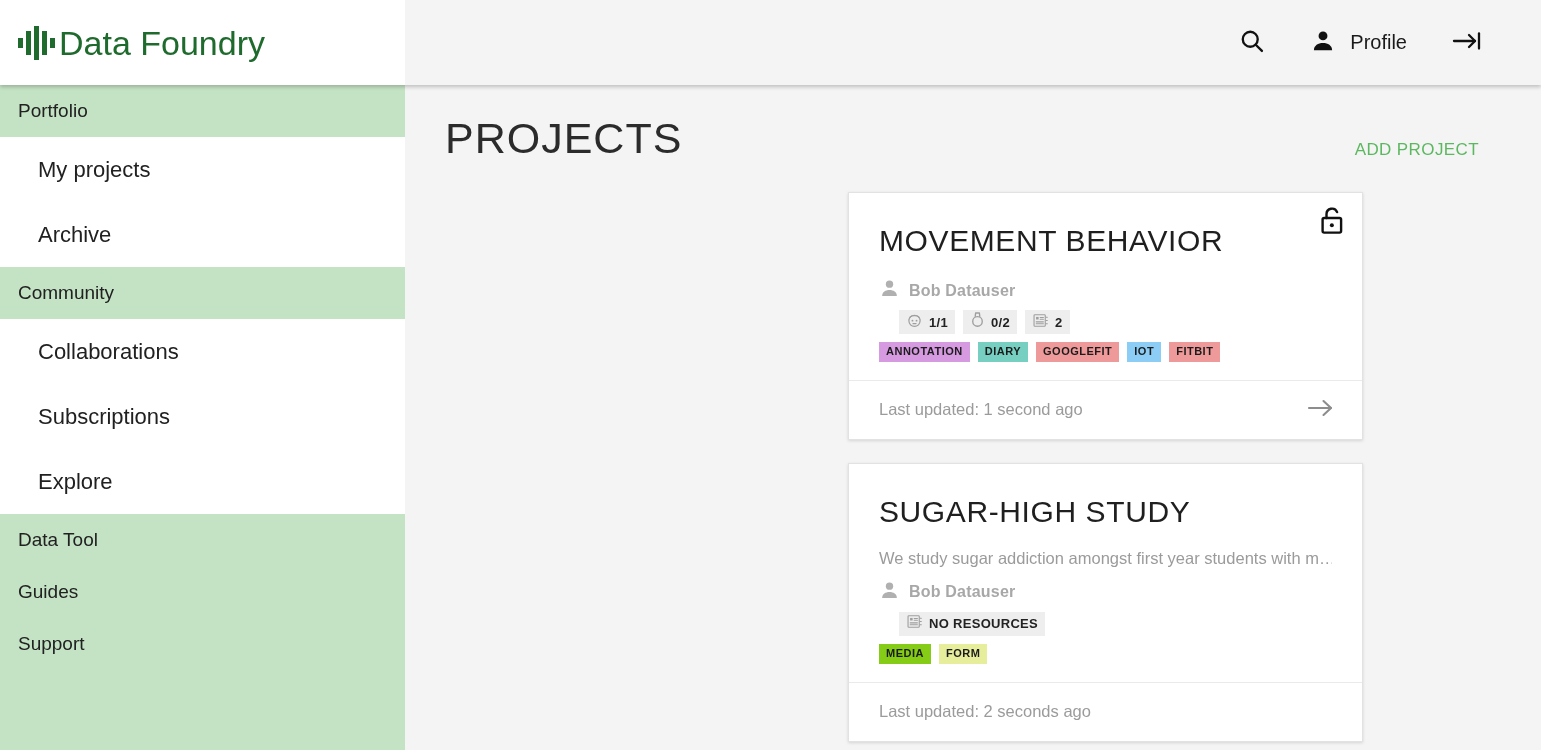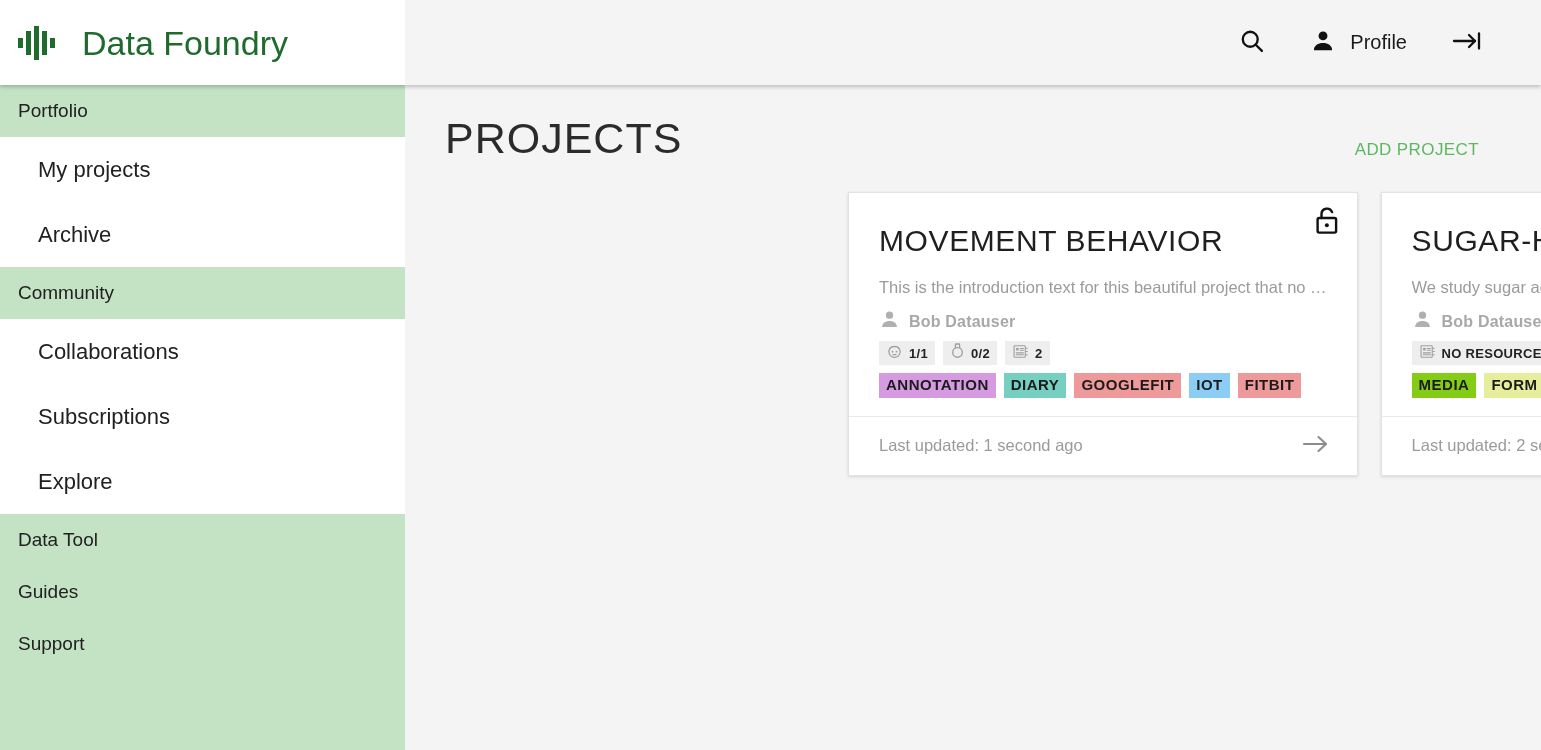--- a/index.html
+++ b/index.html
@@ -32,21 +32,21 @@
     box-shadow: 0 2px 4px rgba(0,0,0,0.22);
     z-index: 30;
   }
   .brand {
     width: 405px;
     flex: 0 0 405px;
     background: #ffffff;
     display: flex;
     align-items: center;
     padding-left: 18px;
-    gap: 27px;
+    gap: 4px;
   }
   .logo-mark {
     display: flex;
     align-items: center;
     gap: 3px;
     height: 34px;
   }
   .logo-mark i {
     display: block;
     width: 5px;
@@ -175,20 +175,21 @@
     background: transparent;
     border: none;
     font-family: inherit;
   }
 
   
   .card-grid {
     display: flex;
     gap: 23px;
     padding: 32px 0 0 443px;
+    flex-direction: column;
   }
   .card {
     width: 515px;
     background: #ffffff;
     border: 1px solid #e2e2e2;
     box-shadow: 0 1px 3px rgba(0,0,0,0.13);
     display: flex;
     flex-direction: column;
     position: relative;
     cursor: pointer;
@@ -221,38 +222,38 @@
     align-items: center;
     gap: 9px;
     margin-bottom: 7px;
   }
   .card-author .name {
     font-size: 16px;
     font-weight: bold;
     color: #a8a8a8;
     letter-spacing: 0.2px;
   }
-  .chip-row { display: flex; gap: 8px; margin-bottom: 8px; align-items: center; }
+  .chip-row { display: flex; gap: 8px; margin-bottom: 8px; align-items: center; margin-left: 20px; }
   .chip {
     background: #eeeeee;
     display: inline-flex;
     align-items: center;
     gap: 6px;
     padding: 3px 7px;
     height: 24px;
   }
   .chip .chip-text {
     font-size: 13px;
     font-weight: bold;
     color: #222222;
     letter-spacing: 0.3px;
   }
   .tag-row { display: flex; gap: 8px; flex-wrap: wrap; }
   .tag {
-    font-size: 15px;
+    font-size: 11px;
     font-weight: bold;
     letter-spacing: 0.5px;
     padding: 3px 7px;
     color: #1b1b1b;
     line-height: 1.25;
     text-transform: uppercase;
   }
   .card-foot {
     border-top: 1px solid #eaeaea;
     height: 59px;
@@ -369,21 +370,20 @@
           <span class="card-lock">
             <svg width="26" height="30" viewBox="0 0 26 30" fill="none">
               <path d="M7.5 12 V8.2 a5.5 5.5 0 0 1 10.6 -2.1" stroke="#111" stroke-width="2.4" stroke-linecap="round"></path>
               <rect x="3.6" y="12" width="18.5" height="14.6" rx="1.6" stroke="#111" stroke-width="2.4"></rect>
               <circle cx="12.85" cy="19.3" r="2.0" fill="#111"></circle>
             </svg>
           </span>
 
           <div class="card-body">
             <div class="card-title">MOVEMENT BEHAVIOR</div>
-            <div class="card-desc">This is the introduction text for this beautiful project that no …</div>
 
             <div class="card-author">
               <span>
                 <svg width="21" height="21" viewBox="0 0 24 24" fill="#b0b0b0">
                   <circle cx="12" cy="7" r="4.2"></circle>
                   <path d="M3.6 20.5c0-4.3 3.9-6.7 8.4-6.7s8.4 2.4 8.4 6.7z"></path>
                 </svg>
               </span>
               <span class="name">Bob Datauser</span>
             </div>

